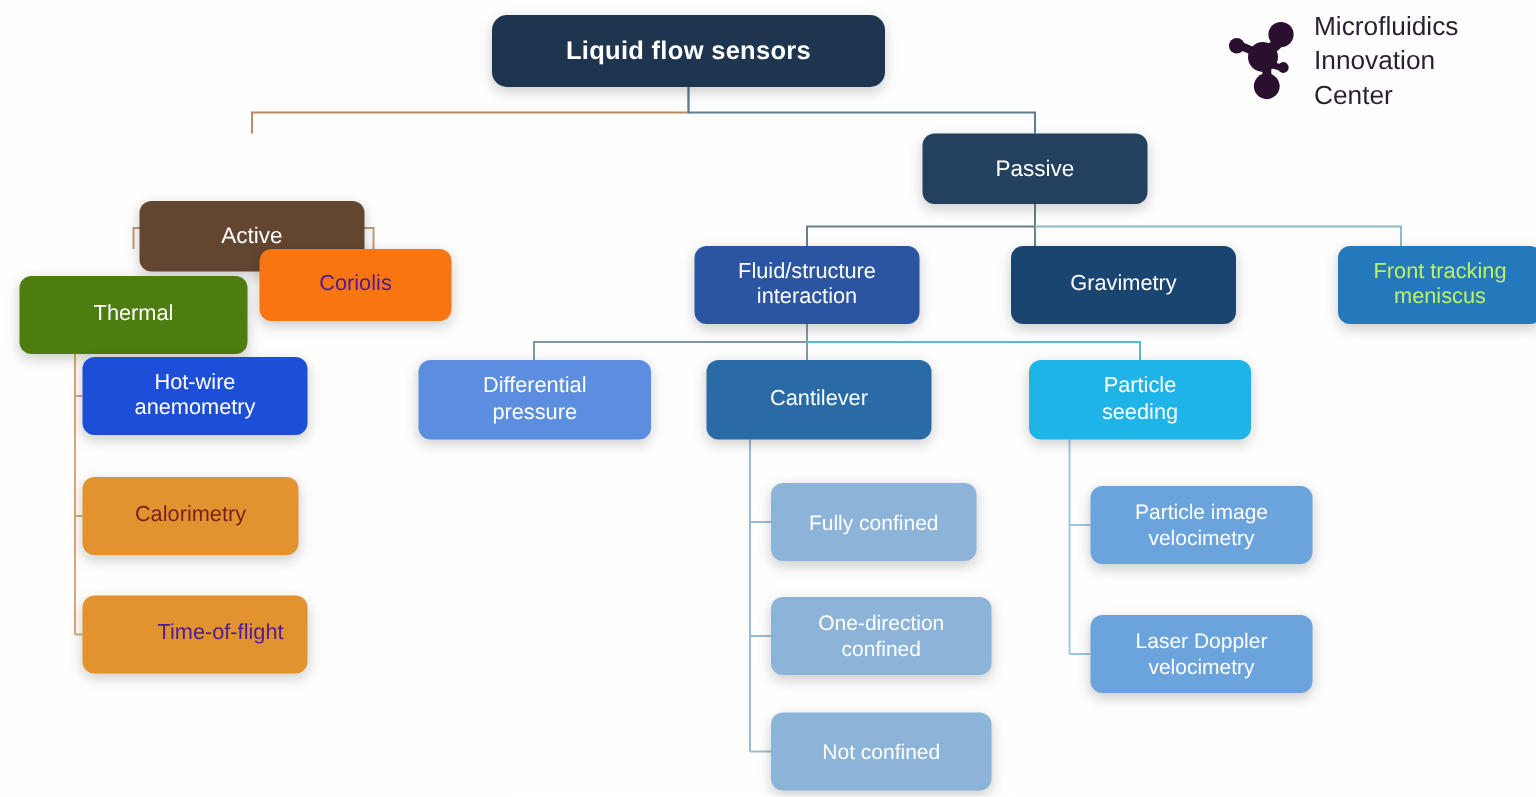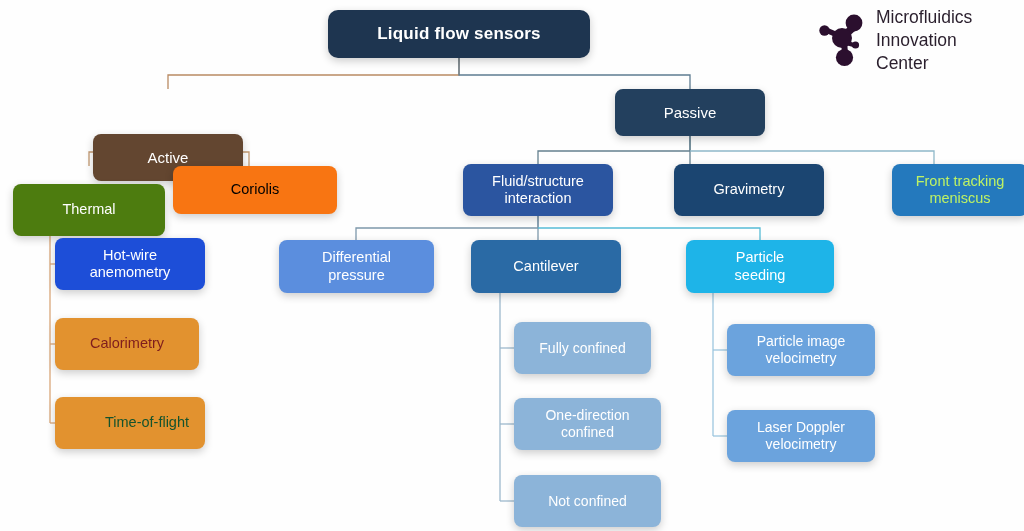--- a/index.html
+++ b/index.html
@@ -76,30 +76,30 @@
     <path d="M713 293 L713 436" fill="none" stroke="#9dc6df" stroke-width="1.3"></path>
     <path d="M713 350 L727 350" fill="none" stroke="#9dc6df" stroke-width="1.3"></path>
     <path d="M713 436 L727 436" fill="none" stroke="#9dc6df" stroke-width="1.3"></path>
   </svg>
 
   <div id="nodes">
       <div class="node root" style="left: 328px; top: 10px; width: 262px; height: 48px; background: rgb(30, 53, 80); color: rgb(255, 255, 255);">Liquid flow sensors</div>
       <div class="node lvl1" style="left: 93px; top: 89px; width: 150px; height: 47px; background: rgb(99, 70, 48); color: rgb(255, 255, 255); margin-top: 45px;">Active</div>
       <div class="node lvl1" style="left: 615px; top: 89px; width: 150px; height: 47px; background: rgb(35, 64, 94); color: rgb(255, 255, 255);">Passive</div>
       <div class="node lvl2" style="left: 13px; top: 184px; width: 152px; height: 52px; background: #4d7c0f; color: rgb(255, 255, 255);">Thermal</div>
-      <div class="node lvl2" style="left: 173px; top: 166px; width: 164px; height: 48px; background: rgb(248, 117, 18); color: #000000;">Coriolis</div>
+      <div class="node lvl2" style="left: 173px; top: 166px; width: 128px; height: 48px; background: rgb(248, 117, 18); color: #4c1d95;">Coriolis</div>
       <div class="node lvl2" style="left: 463px; top: 164px; width: 150px; height: 52px; background: rgb(43, 85, 160); color: rgb(255, 255, 255);">Fluid/structure
 interaction</div>
       <div class="node lvl2" style="left: 674px; top: 164px; width: 150px; height: 52px; background: rgb(27, 69, 113); color: rgb(255, 255, 255);">Gravimetry</div>
       <div class="node lvl2" style="left: 858px; top: 164px; width: 136px; height: 52px; background: rgb(36, 121, 189); color: #bef264; margin-left: 34px;">Front tracking
 meniscus</div>
       <div class="node lvl3" style="left: 55px; top: 238px; width: 150px; height: 52px; background: #1d4ed8; color: rgb(255, 255, 255);">Hot-wire
 anemometry</div>
       <div class="node lvl3" style="left: 55px; top: 318px; width: 144px; height: 52px; background: rgb(226, 146, 47); color: #7f1d1d;">Calorimetry</div>
-      <div class="node lvl3" style="left: 55px; top: 397px; width: 150px; height: 52px; background: rgb(226, 146, 47); color: #14532d; padding-left: 40px;">Time-of-flight</div>
+      <div class="node lvl3" style="left: 55px; top: 397px; width: 150px; height: 52px; background: rgb(226, 146, 47); color: #4c1d95; padding-left: 40px;">Time-of-flight</div>
       <div class="node lvl3" style="left: 279px; top: 240px; width: 155px; height: 53px; background: rgb(91, 142, 222); color: rgb(255, 255, 255);">Differential
 pressure</div>
       <div class="node lvl3" style="left: 471px; top: 240px; width: 150px; height: 53px; background: rgb(42, 106, 165); color: rgb(255, 255, 255);">Cantilever</div>
       <div class="node lvl3" style="left: 686px; top: 240px; width: 148px; height: 53px; background: rgb(30, 180, 232); color: rgb(255, 255, 255);">Particle
 seeding</div>
       <div class="node lvl4" style="left: 514px; top: 322px; width: 137px; height: 52px; background: rgb(140, 180, 217); color: rgb(255, 255, 255);">Fully confined</div>
       <div class="node lvl4" style="left: 514px; top: 398px; width: 147px; height: 52px; background: rgb(140, 180, 217); color: rgb(255, 255, 255);">One-direction
 confined</div>
       <div class="node lvl4" style="left: 514px; top: 475px; width: 147px; height: 52px; background: rgb(140, 180, 217); color: rgb(255, 255, 255);">Not confined</div>
       <div class="node lvl4" style="left: 727px; top: 324px; width: 148px; height: 52px; background: rgb(107, 163, 221); color: rgb(255, 255, 255);">Particle image

